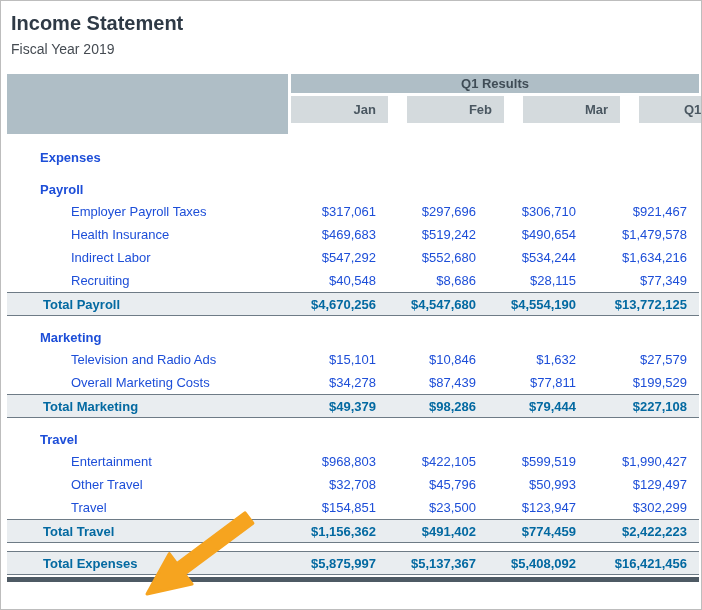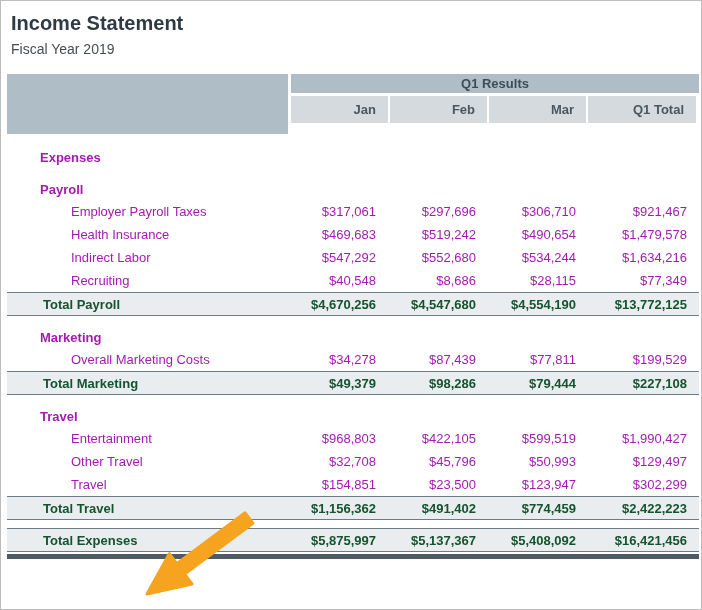--- a/index.html
+++ b/index.html
@@ -9,36 +9,36 @@
   .titlebar { padding:9px 17px 0 10px; }
   .title { margin:0; font-size:20px; line-height:26px; font-weight:bold; color:#2f3a46; }
   .subtitle { margin-top:5px; font-size:14px; line-height:16px; color:#454b52; }
 
   .table { margin:17px 0 0 6px; width:692px; }
   .thead { display:flex; gap:3px; height:60px; }
   .corner { width:281px; background:#afbec6; }
   .head-right { width:408px; display:flex; flex-direction:column; gap:3px; }
   .group-band { height:19px; background:#afbec6; color:#3f4c56; font-weight:bold;
                 font-size:13px; display:flex; align-items:center; justify-content:center; }
-  .cols { height:27px; display:grid; grid-template-columns:97px 97px 97px 108px; gap:2px; }
+  .cols { height:27px; display:grid; grid-template-columns:97px 97px 97px 108px; gap:19px; }
   .col-cell { background:#d4dadd; color:#4a5761; font-weight:bold; font-size:13px;
               display:flex; align-items:center; justify-content:flex-end;
               padding-right:12px; box-sizing:border-box; }
 
   .row { display:grid; grid-template-columns:281px 100px 100px 100px 111px;
-         height:23px; align-items:center; font-size:13px; color:#a21caf; }
+         height:23px; align-items:center; font-size:13px; color:#1d4ed8; }
   .cell-num { text-align:right; padding-right:12px; box-sizing:border-box; white-space:nowrap; }
   .cell-label { white-space:nowrap; }
   .detail-row .cell-label { padding-left:64px; }
   .sec-row { height:22px; margin-top:10px; font-weight:bold; }
   .sec-row .cell-label { padding-left:33px; }
   .sec-row.first { margin-top:12px; }
   .total-row { height:24px; background:#e9edf0; border-top:1px solid #6e7b86;
                border-bottom:1px solid #6e7b86; box-sizing:border-box;
-               font-weight:bold; color:#14532d; }
+               font-weight:bold; color:#0369a1; }
   .total-row .cell-label { padding-left:36px; }
   .grand { margin-top:8px; }
   .thick-bar { height:5px; width:692px; background:#4e5a64; margin:2px 0 0 6px; }
 
   .arrow-layer { position:absolute; left:0; top:0; width:702px; height:610px;
                  pointer-events:none; }
 </style>
 </head>
 <body>
 
@@ -112,20 +112,27 @@
           <div class="cell-num">$13,772,125</div>
         </div>
         <div class="row sec-row">
           <div class="cell-label">Marketing</div>
           <div class="cell-num"></div>
           <div class="cell-num"></div>
           <div class="cell-num"></div>
           <div class="cell-num"></div>
         </div>
         <div class="row detail-row">
+          <div class="cell-label">Television and Radio Ads</div>
+          <div class="cell-num">$15,101</div>
+          <div class="cell-num">$10,846</div>
+          <div class="cell-num">$1,632</div>
+          <div class="cell-num">$27,579</div>
+        </div>
+        <div class="row detail-row">
           <div class="cell-label">Overall Marketing Costs</div>
           <div class="cell-num">$34,278</div>
           <div class="cell-num">$87,439</div>
           <div class="cell-num">$77,811</div>
           <div class="cell-num">$199,529</div>
         </div>
         <div class="row total-row">
           <div class="cell-label">Total Marketing</div>
           <div class="cell-num">$49,379</div>
           <div class="cell-num">$98,286</div>

